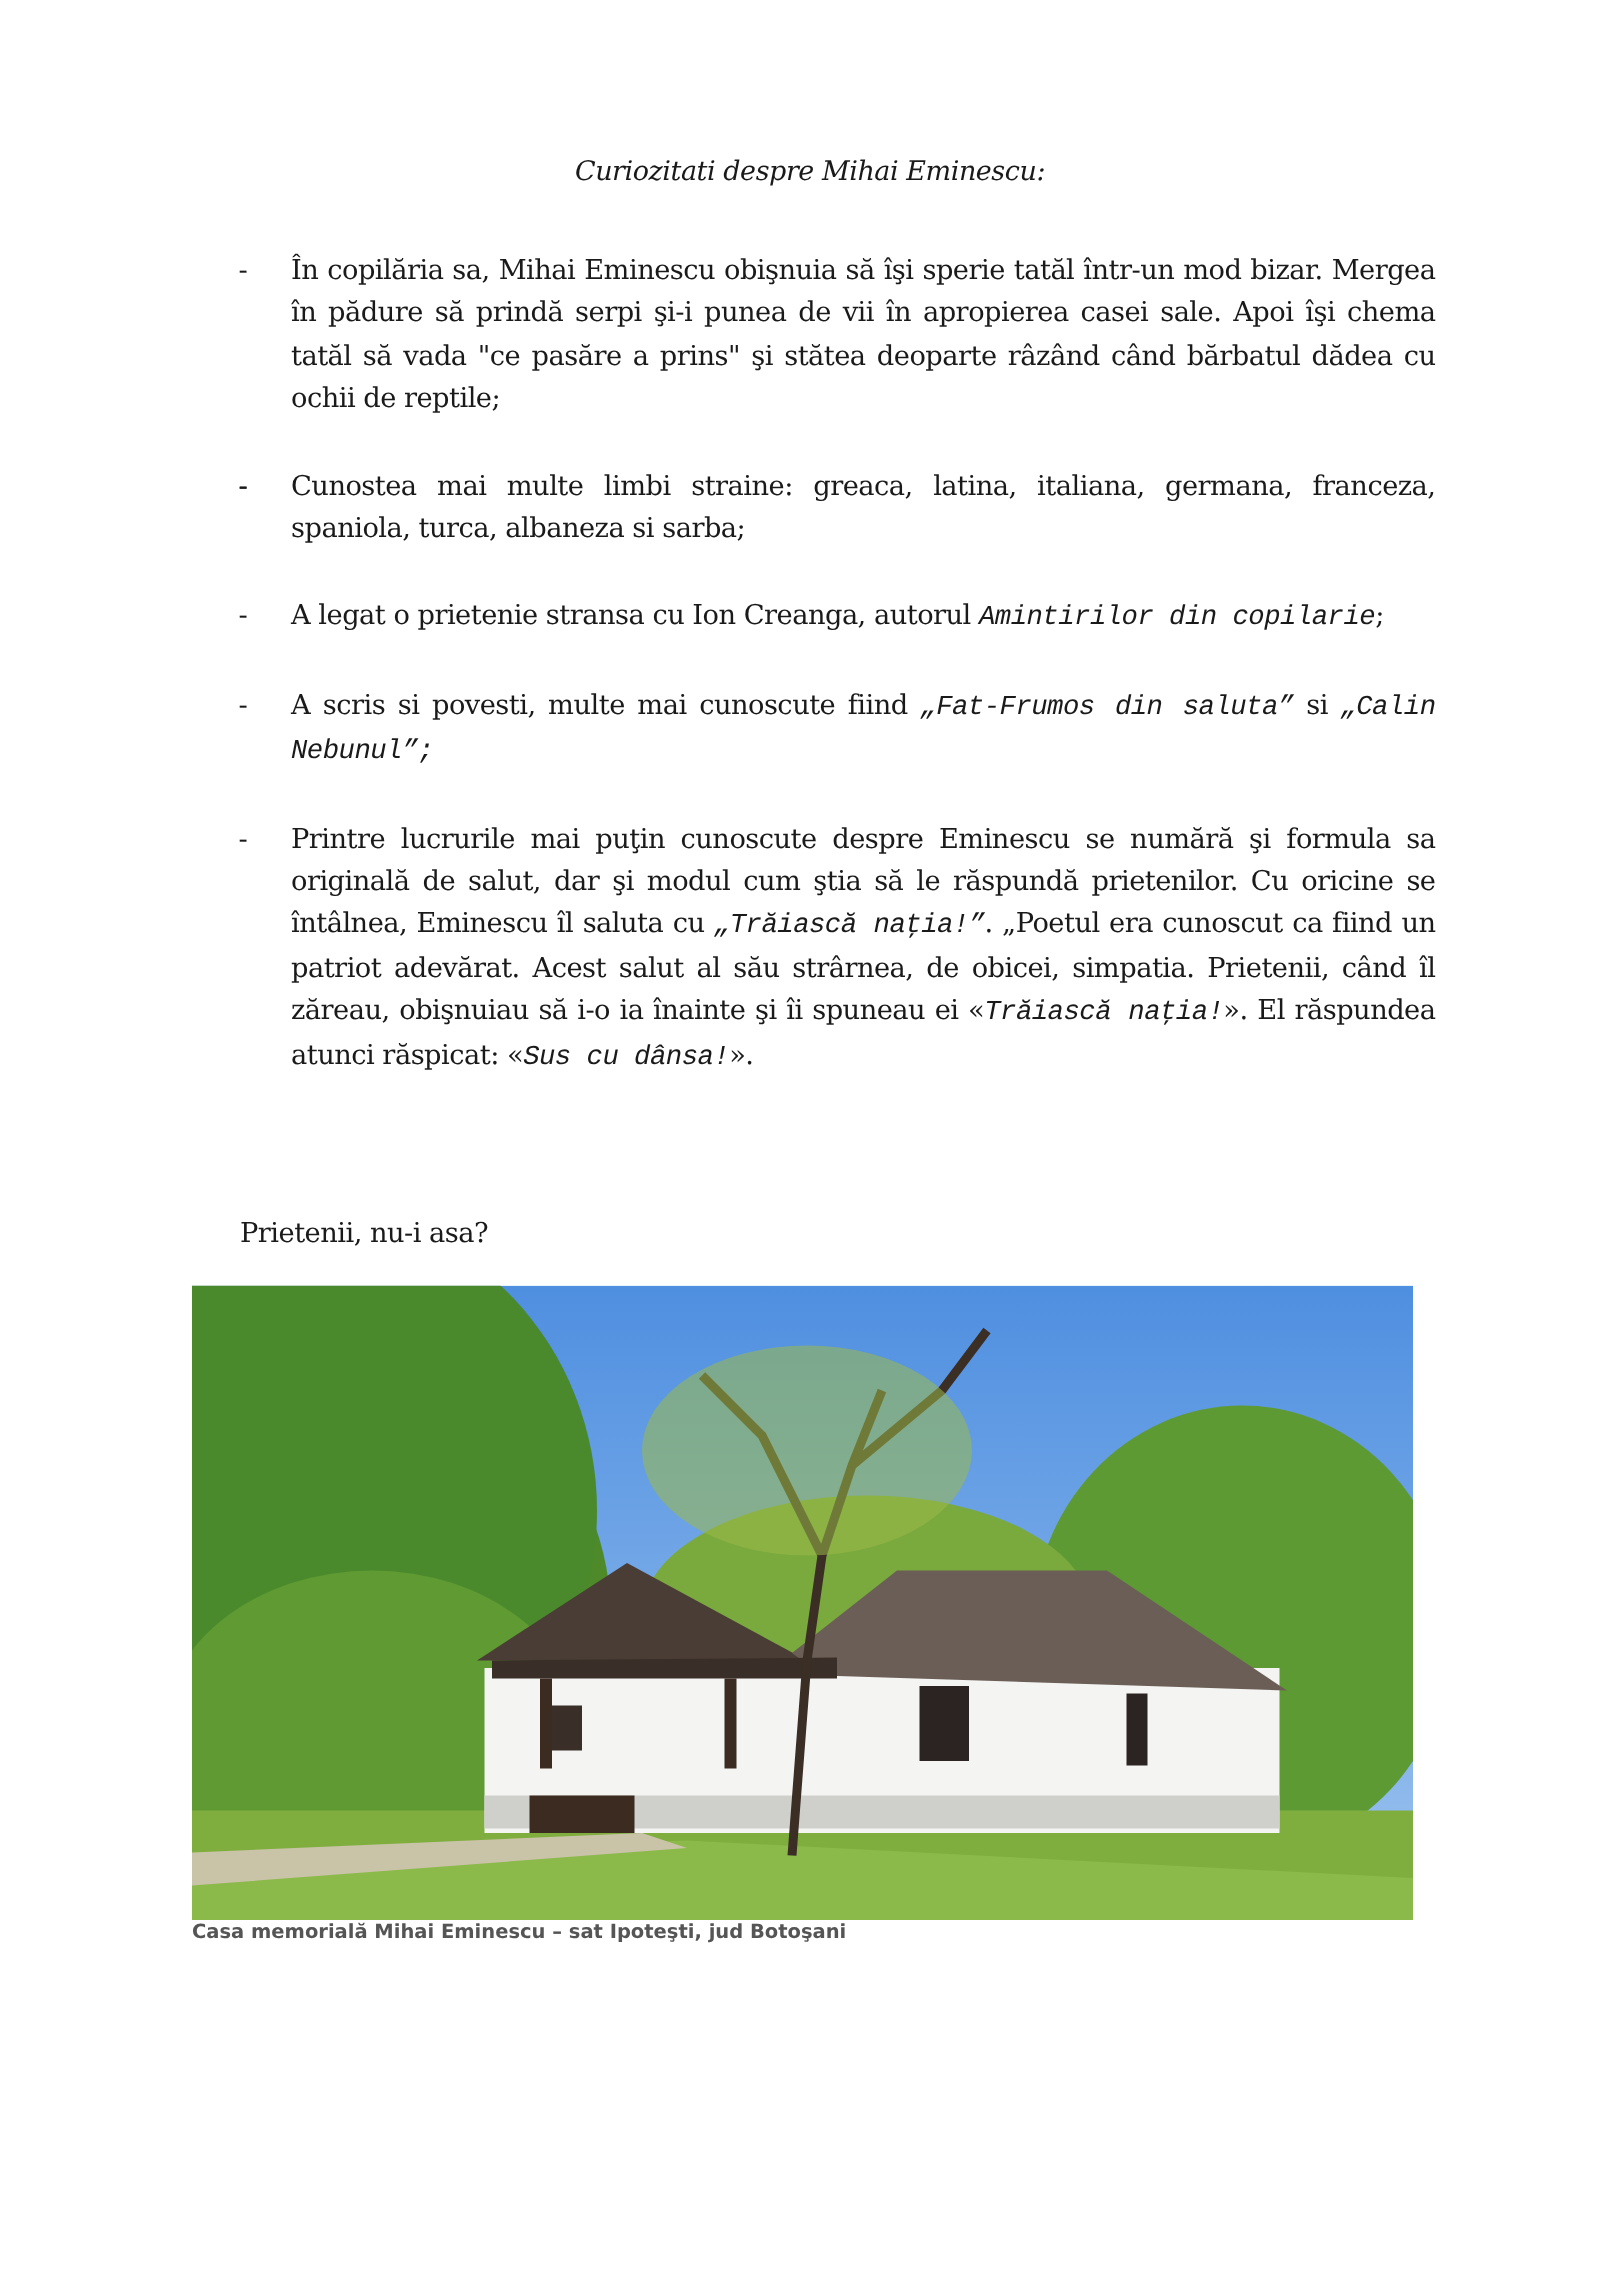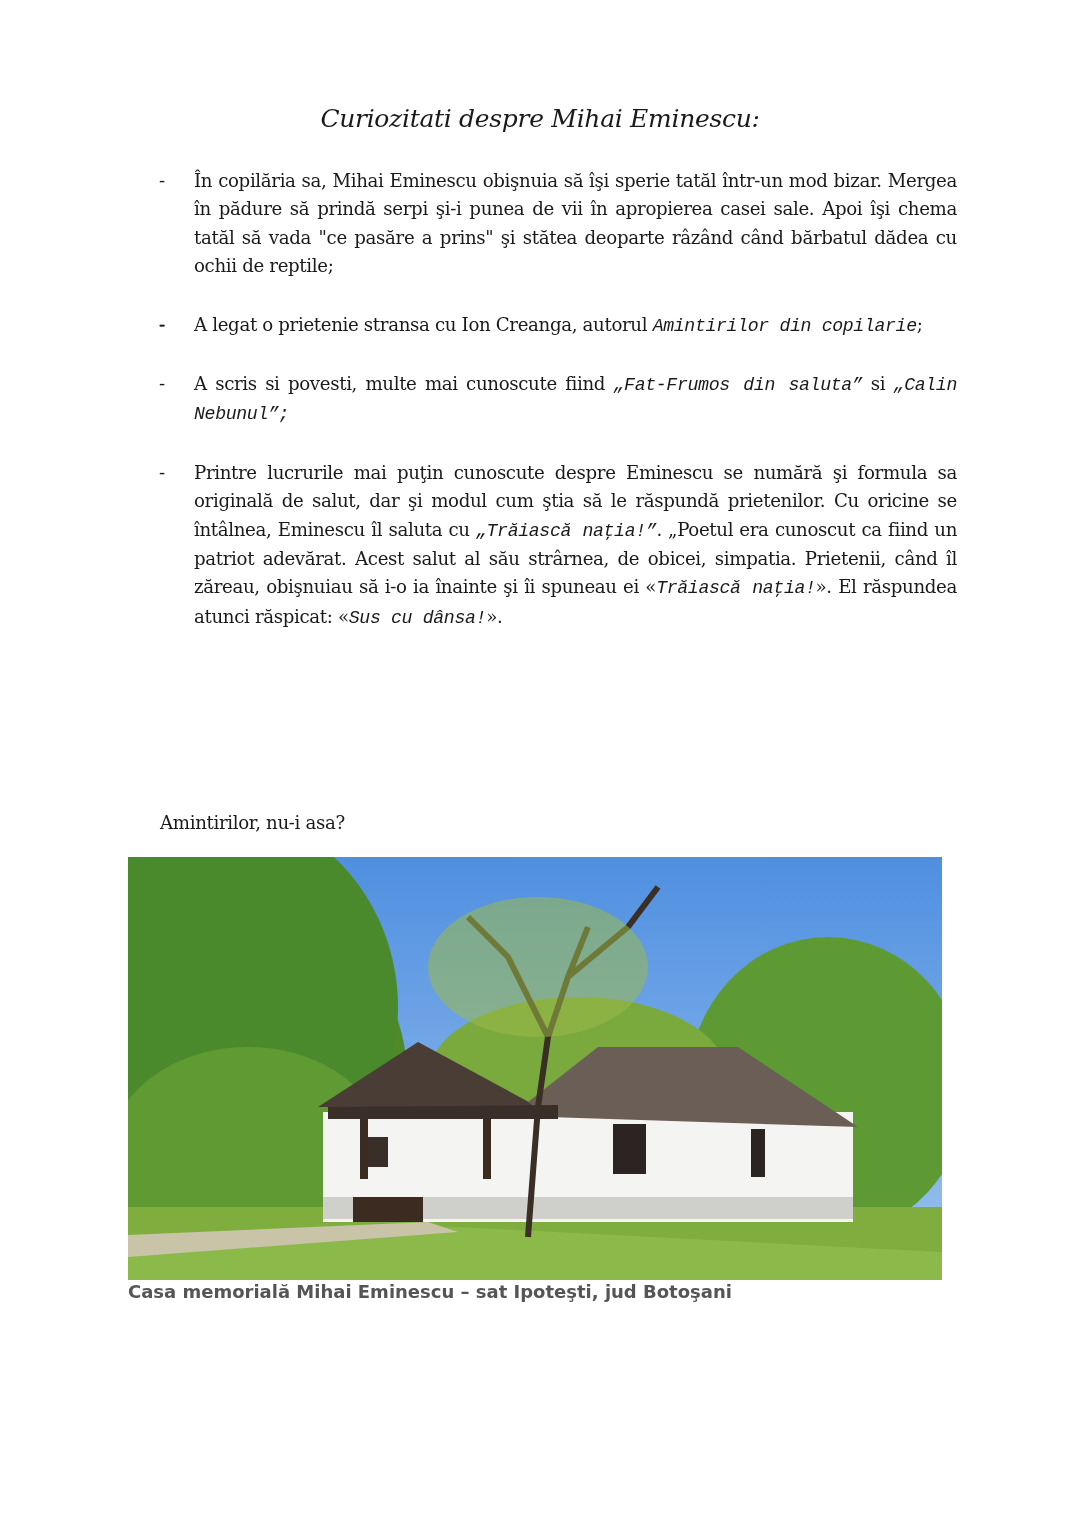--- a/index.html
+++ b/index.html
@@ -3,49 +3,49 @@
   <meta charset="utf-8">
   <style>
     html, body { margin: 0; padding: 0; background: #ffffff; }
     body {
       width: 1080px; height: 1527px; position: relative; overflow: hidden;
       font-family: "DejaVu Serif", "Liberation Serif", serif;
       color: #1a1a1a;
     }
     .title {
       position: absolute; top: 104px; left: 0; width: 1080px;
-      text-align: center; font-style: italic; font-size: 25px;
+      text-align: center; font-style: italic; font-size: 18px;
       font-family: "DejaVu Serif", serif; letter-spacing: -0.3px;
     }
     .list { position: absolute; left: 157px; top: 167px; width: 800px; }
     .item { position: relative; padding-left: 37px; margin-bottom: 30px;
       font-size: 18.2px; line-height: 28.4px; text-align: justify; letter-spacing: -0.35px; }
     .dash { position: absolute; left: 2px; top: 0; }
     .it { font-style: italic; font-family: Liberation Mono, monospace; }
     .closing { position: absolute; left: 160px; top: 812px; font-size: 18.2px; letter-spacing: -0.35px; }
     .photo { position: absolute; left: 128px; top: 857px; width: 814px; height: 423px; overflow: hidden; }
     .caption { position: absolute; left: 128px; top: 1281px;
       font-family: "DejaVu Sans", "Liberation Sans", sans-serif; font-weight: bold;
-      font-size: 18px; color: #555; }
+      font-size: 13px; color: #555; }
   </style>
 </head>
 <body>
 
 <div class="title">Curiozitati despre Mihai Eminescu:</div>
 
 <div class="list" id="list">
     <div class="item"><span class="dash">-</span><span>În copilăria sa, Mihai Eminescu obişnuia să îşi sperie tatăl într-un mod bizar. Mergea în pădure să prindă serpi şi-i punea de vii în apropierea casei sale. Apoi îşi chema tatăl să vada "ce pasăre a prins" şi stătea deoparte râzând când bărbatul dădea cu ochii de reptile;</span></div>
     <div class="item"><span class="dash">-</span></div>
-    <div class="item"><span class="dash">-</span></div>
+    <div class="item"><span class="dash">-</span><span>Cunostea mai multe limbi straine: greaca, latina, italiana, germana, franceza, spaniola, turca, albaneza si sarba;</span></div>
     <div class="item"><span class="dash">-</span><span>A legat o prietenie stransa cu Ion Creanga, autorul  </span><span class="it">Amintirilor din copilarie</span><span>;</span></div>
     <div class="item"><span class="dash">-</span><span>A scris si povesti, multe mai cunoscute fiind </span><span class="it">„Fat-Frumos din saluta”</span><span> si </span><span class="it">„Calin Nebunul”;</span></div>
     <div class="item"><span class="dash">-</span><span>Printre lucrurile mai puţin cunoscute despre Eminescu se numără şi formula sa originală de salut, dar şi modul cum ştia să le răspundă prietenilor. Cu oricine se întâlnea, Eminescu îl saluta cu </span><span class="it">„Trăiască naţia!”</span><span>. „Poetul era cunoscut ca fiind un patriot adevărat. Acest salut al său strârnea, de obicei, simpatia. Prietenii, când îl zăreau, obişnuiau să i-o ia înainte şi îi spuneau ei «</span><span class="it">Trăiască naţia!</span><span>». El răspundea atunci răspicat: «</span><span class="it">Sus cu dânsa!</span><span>».</span></div>
   </div>
 
-<div class="closing">Amintirilor, nu-i asa?</div>
+<div class="closing">Prietenii, nu-i asa?</div>
 
 <div class="photo">
   <svg width="814" height="423" viewBox="0 0 814 423">
     <defs>
       <linearGradient id="sky" x1="0" y1="0" x2="0" y2="1">
         <stop offset="0" stop-color="#4f8fe0"></stop>
           <stop offset="1" stop-color="#9cc3ef"></stop>
       </linearGradient>
     </defs>
     <rect width="814" height="423" fill="url(#sky)"></rect>

